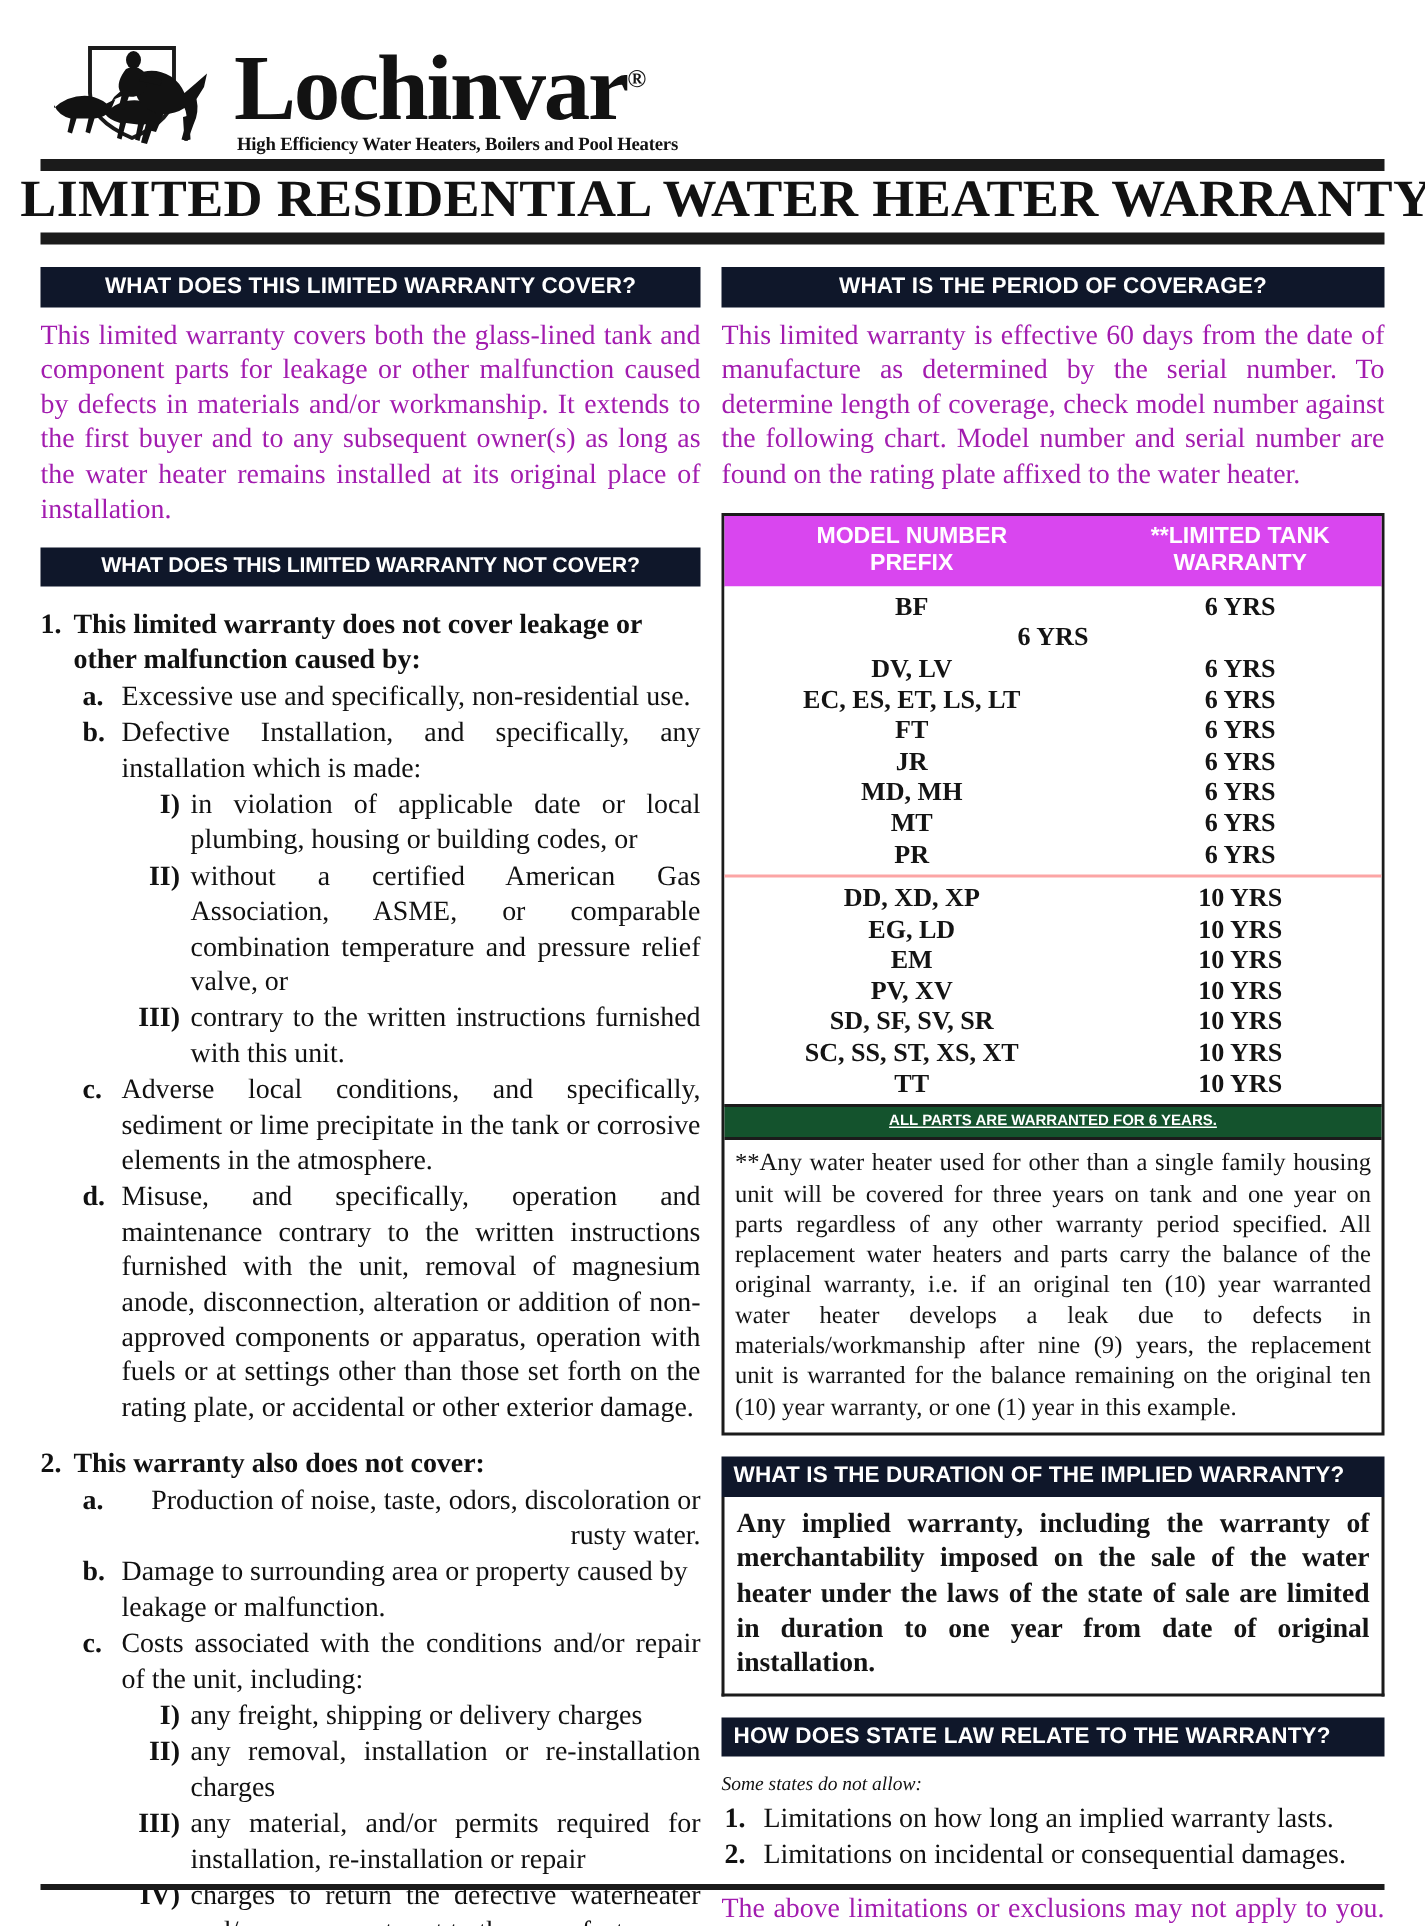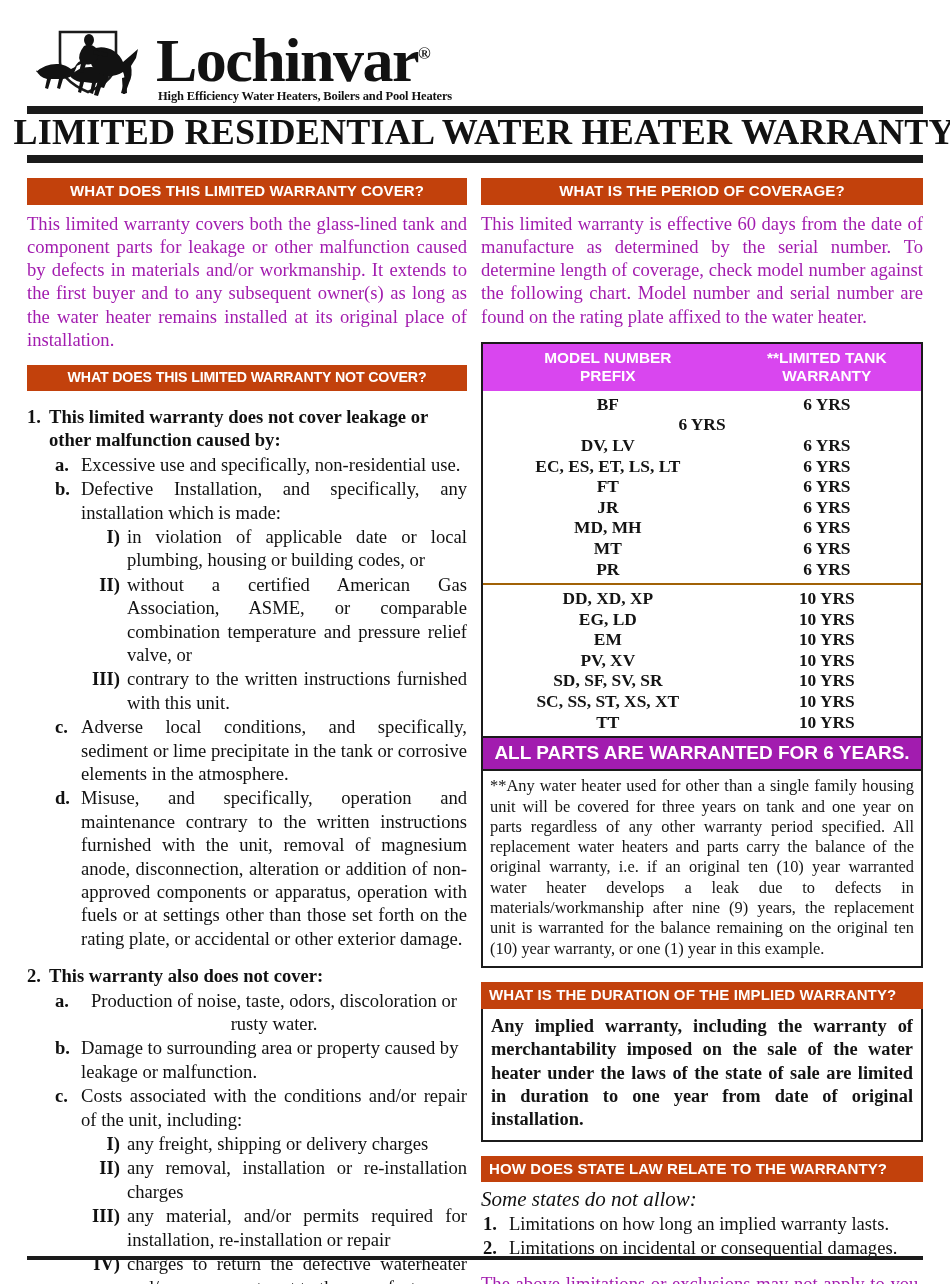--- a/index.html
+++ b/index.html
@@ -108,21 +108,21 @@
   }
   .col-right {
     position: absolute;
     left: 481px;
     top: 178px;
     width: 442px;
   }
 
   
   .sec-head {
-    background: #c2410c;
+    background: #0f172a;
     color: #ffffff;
     font-family: "Liberation Sans", "DejaVu Sans", sans-serif;
     font-weight: bold;
     font-size: 15px;
     letter-spacing: 0.1px;
     text-align: center;
     padding: 5px 2px 6px 2px;
     line-height: 1.05;
     white-space: nowrap;
   }
@@ -203,40 +203,41 @@
     line-height: 18px;
     text-align: center;
     padding: 5px 0 6px 0;
   }
   .tbl-head .c1 { flex: 0 0 57%; }
   .tbl-head .c2 { flex: 1; }
   .tbl-group {
     background: #ffffff;
     padding: 3px 0 4px 0;
   }
-  .tbl-group + .tbl-group { border-top: 2px solid #a16207; }
+  .tbl-group + .tbl-group { border-top: 2px solid #fca5a5; }
   .tbl-row {
     display: flex;
     font-family: "Liberation Serif", "DejaVu Serif", serif;
     font-weight: bold;
     font-size: 17.4px;
     line-height: 20.6px;
     color: #141414;
   }
   .tbl-row .c1 { flex: 0 0 57%; text-align: center; }
   .tbl-row .c2 { flex: 1; text-align: center; }
   .tbl-allparts {
-    background: #a21caf;
+    background: #14532d;
     color: #ffffff;
     font-family: "Liberation Sans", "DejaVu Sans", sans-serif;
     font-weight: bold;
-    font-size: 19px;
+    font-size: 10px;
     text-align: center;
     padding: 4px 0 5px 0;
     border-top: 2px solid #1b1b1b;
+    text-decoration: underline;
   }
   .tbl-note {
     padding: 5px 7px 7px 7px;
     border-top: 2px solid #1b1b1b;
   }
   .tbl-note p {
     margin: 0;
     font-size: 16.4px;
     line-height: 20.3px;
     text-align: justify;
@@ -254,21 +255,21 @@
     font-size: 18.4px;
     line-height: 23.4px;
     font-weight: bold;
     text-align: justify;
     color: #141414;
   }
 
   
   .ital {
     font-style: italic;
-    font-size: 21px;
+    font-size: 13px;
     line-height: 23.4px;
     margin: 6px 0 0 0;
   }
   .numline {
     display: flex;
     font-size: 18.6px;
     line-height: 24px;
     padding-left: 2px;
   }
   .numline .mk { flex: 0 0 26px; font-weight: bold; }
@@ -369,21 +370,21 @@
       <span class="tx">Misuse, and specifically, operation and maintenance contrary to the written instructions furnished with the unit, removal of magnesium anode, disconnection, alteration or addition of non-approved components or apparatus, operation with fuels or at settings other than those set forth on the rating plate, or accidental or other exterior damage.</span>
     </div>
 
     <div class="lvl1">
       <span class="mk">2.</span>
       <span class="tx">This warranty also does not cover:</span>
     </div>
 
     <div class="lvl2">
       <span class="mk">a.</span>
-      <span class="tx" style="text-align:center">Production of noise, taste, odors, discoloration or rusty water.</span>
+      <span class="tx" style="text-align:right">Production of noise, taste, odors, discoloration or rusty water.</span>
     </div>
     <div class="lvl2">
       <span class="mk">b.</span>
       <span class="tx" style="text-align:left">Damage to surrounding area or property caused by leakage or malfunction.</span>
     </div>
     <div class="lvl2">
       <span class="mk">c.</span>
       <span class="tx">Costs associated with the conditions and/or repair of the unit, including:</span>
     </div>
     <div class="lvl3">

